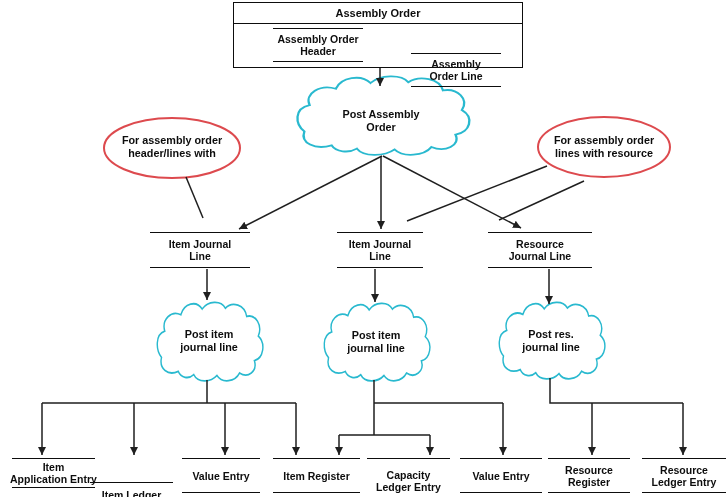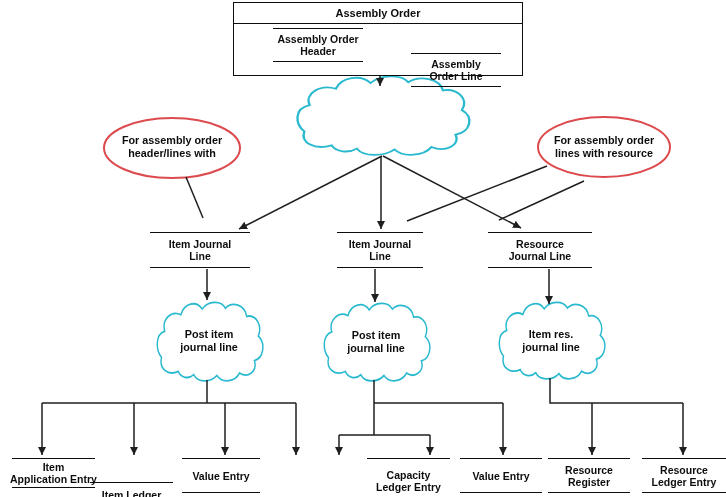--- a/index.html
+++ b/index.html
@@ -18,21 +18,21 @@
     width:max-content;max-width:140px;text-align:center;font-weight:700;
     white-space:pre-line;font-size:10.5px;line-height:1.18;
   }
   .float-label{
     position:absolute;transform:translate(-50%,-50%);
     width:max-content;max-width:150px;text-align:center;font-weight:700;
     white-space:pre-line;font-size:10.8px;line-height:1.22;
   }
   
   .topbox{
-    position:absolute;left:233px;top:2px;width:290px;height:74px;
+    position:absolute;left:233px;top:2px;width:290px;height:66px;
     border:1.6px solid #0d0d0d;box-sizing:border-box;background:#fff;
   }
   .topbox-title{
     height:20px;border-bottom:1.6px solid #0d0d0d;display:flex;
     align-items:center;justify-content:center;font-weight:700;font-size:11px;
   }
 </style>
 </head>
 <body>
 
@@ -95,25 +95,27 @@
     <div class="entity" style="left:39px;top:25px;width:90px;height:34px;">
       <span class="lbl">Assembly Order
 Header</span>
     </div>
     <div class="entity" style="left:177px;top:25px;width:90px;height:34px;margin-top:25px;">
       <span class="lbl">Assembly
 Order Line</span>
     </div>
   </div>
 
+  <div class="float-label" style="left:381px;top:121px;">Post Assembly
+Order</div>
   <div class="float-label" style="left:209px;top:341px;">Post item
 journal line</div>
   <div class="float-label" style="left:376px;top:342px;">Post item
 journal line</div>
-  <div class="float-label" style="left:551px;top:341px;">Item res.
+  <div class="float-label" style="left:551px;top:341px;">Post res.
 journal line</div>
 
   <div class="float-label" style="left:172px;top:147px;">For assembly order
 header/lines with</div>
   <div class="float-label" style="left:604px;top:147px;">For assembly order
 lines with resource</div>
 
   <div class="entity" style="left:150px;top:232px;width:100px;height:36px;">
     <span class="lbl">Item Journal
 Line</span>
@@ -131,20 +133,23 @@
     <span class="lbl">Item
 Application Entry</span>
   </div>
   <div class="entity" style="left:90px;top:482px;width:83px;height:38px;">
     <span class="lbl">Item Ledger
 Entry</span>
   </div>
   <div class="entity" style="left:182px;top:458px;width:78px;height:35px;">
     <span class="lbl">Value Entry</span>
   </div>
+  <div class="entity" style="left:273px;top:458px;width:87px;height:35px;">
+    <span class="lbl">Item Register</span>
+  </div>
   <div class="entity" style="left:367px;top:458px;width:83px;height:46px;">
     <span class="lbl">Capacity
 Ledger Entry</span>
   </div>
   <div class="entity" style="left:460px;top:458px;width:82px;height:35px;">
     <span class="lbl">Value Entry</span>
   </div>
   <div class="entity" style="left:548px;top:458px;width:82px;height:35px;">
     <span class="lbl">Resource
 Register</span>

